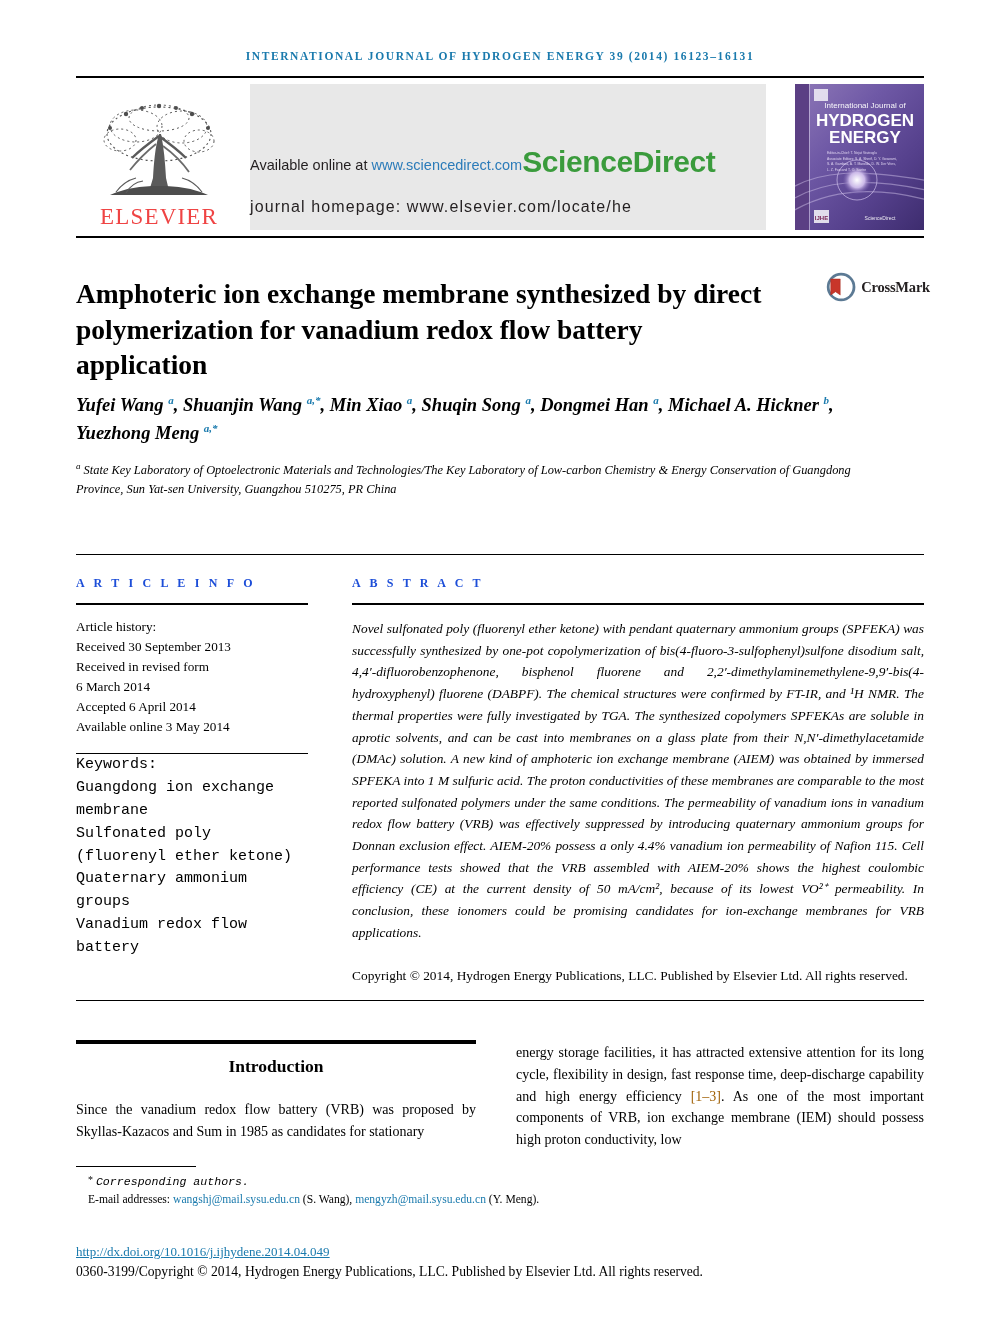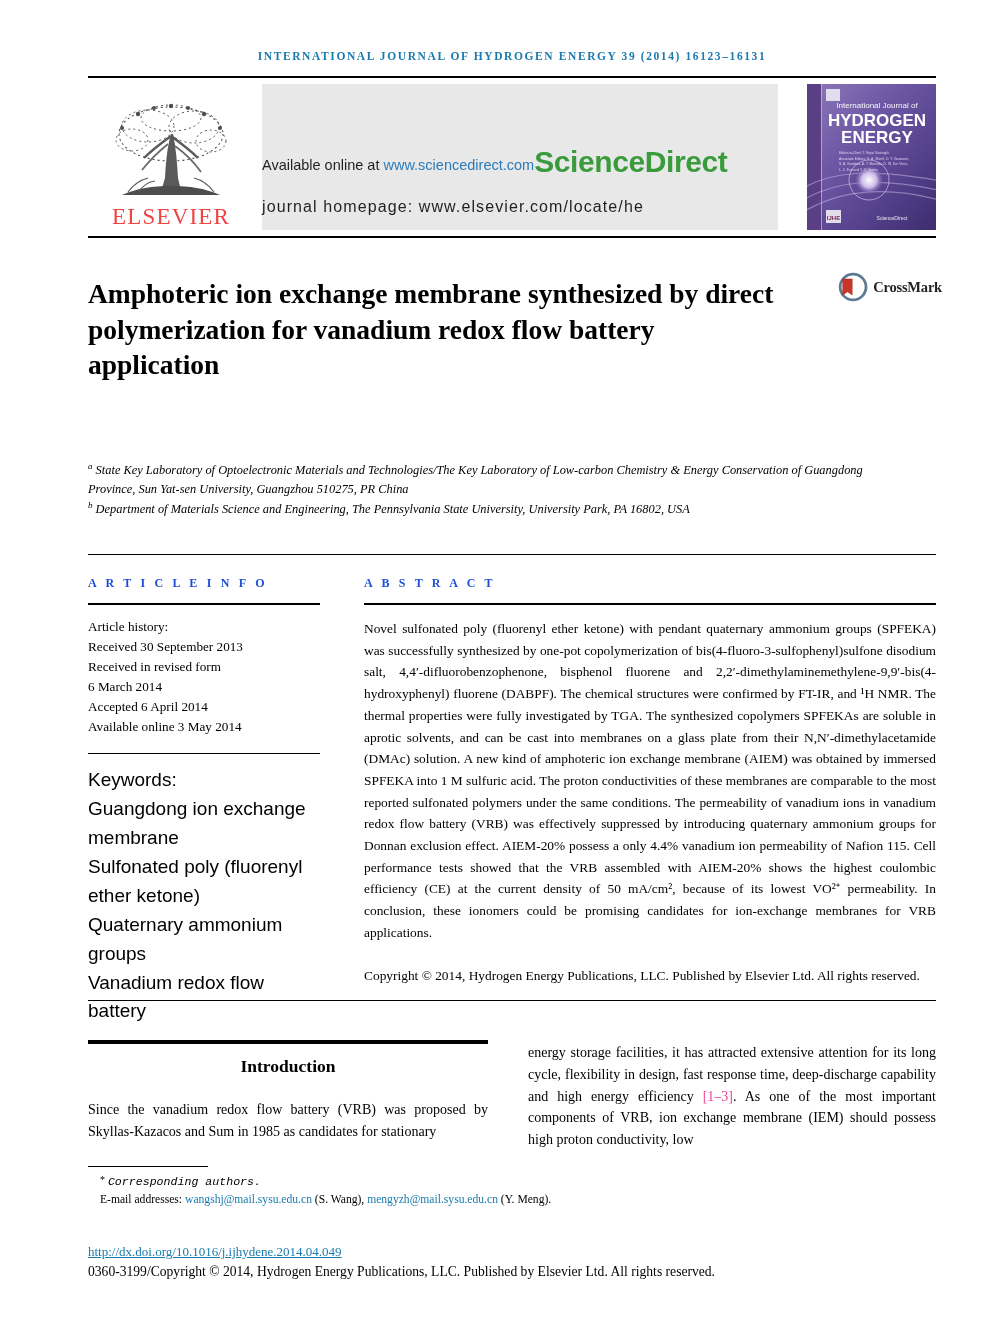--- a/index.html
+++ b/index.html
@@ -10,21 +10,21 @@
   body {
     width: 992px;
     height: 1323px;
     font-family: "Liberation Serif", "DejaVu Serif", serif;
     color: #000;
     position: relative;
     overflow: hidden;
   }
   .page {
     position: absolute;
-    left: 16px; top: 0;
+    left: 4px; top: 0;
     width: 860px;
     height: 1323px;
   }
 
   
   .runhead {
     position: absolute;
     left: 72px; top: 50px; width: 848px;
     text-align: center;
     color: #1a7aad;
@@ -188,36 +188,35 @@
   .hr-thick { height: 2px; background: #000; }
 
   .history {
     margin-top: 12px;
     font-family: "Liberation Serif", serif;
     font-size: 13.2px;
     line-height: 1.52;
   }
   .hr-kw { height:1px; background:#000; margin-top: 16px; width: 232px;}
   .keywords {
-    margin-top: 12px;
-    font-family: Liberation Sans, sans-serif;
-    font-size: 19px;
+    font-family: Liberation Mono, monospace;
+    font-size: 15px;
     line-height: 1.52;
   }
 
   .abstract {
     margin-top: 13px;
     font-family: "Liberation Serif", serif;
     font-size: 13.4px;
     line-height: 1.62;
     text-align: justify;
     text-justify: inter-word;
   }
   .abstract p { margin: 0; }
-  .abstract .copy { text-align: justify; }
+  .abstract .copy { text-align: justify; font-style: italic; }
   .abstract .copy::after { content: ""; display: inline-block; width: 100%; }
 
   .rule-abs-end {
     position: absolute;
     left: 72px; top: 1000px; width: 848px;
     height: 1px; background: #000;
   }
 
   
   .bodyL {
@@ -236,21 +235,21 @@
     font-weight: bold;
     text-align: center;
   }
   .body-text {
     font-family: "Liberation Serif", serif;
     font-size: 14px;
     line-height: 1.56;
     text-align: justify;
   }
   .bodyL .body-text { margin-top: 22px; }
-  .cite { color: #ec4899; margin-top: 13px; }
+  .cite { color: #a16207; margin-top: 13px; }
 
   
   .fn-rule {
     position: absolute;
     left: 72px; top: 1166px; width: 120px;
     height: 1px; background: #000;
   }
   .footnote {
     position: absolute;
     left: 72px; top: 1172px; width: 700px;
@@ -380,24 +379,24 @@
     <svg width="38" height="38" viewBox="0 0 38 38">
       <circle cx="19" cy="19" r="18" fill="#5c7a94"></circle>
       <circle cx="19" cy="19" r="14.5" fill="#ffffff"></circle>
       <path d="M6 9 h12 v20 l-6 -4 l-6 4 Z" fill="#c8362a"></path>
       <path d="M18 9 c7 0 12 4.5 12 10 s-5 10 -12 10 Z" fill="#ffffff"></path>
       <path d="M6 9 h12 v20 l-6 -4 l-6 4 Z" fill="none" stroke="#a82a1f" stroke-width="0.7"></path>
     </svg>
     <span class="cm-label">CrossMark</span>
   </div>
 
+  <div class="authors">Yufei Wang <sup>a</sup>, Shuanjin Wang <sup>a,*</sup>, Min Xiao <sup>a</sup>, Shuqin Song <sup>a</sup>, Dongmei Han <sup>a</sup>, Michael A. Hickner <sup>b</sup>, Yuezhong Meng <sup>a,*</sup></div>
 
   <div class="affils">
     <div><sup>a</sup> <span>State Key Laboratory of Optoelectronic Materials and Technologies/The Key Laboratory of Low-carbon Chemistry &amp; Energy Conservation of Guangdong Province, Sun Yat-sen University, Guangzhou 510275, PR China</span></div>
-    <div><sup>b</sup> <span>Department of Materials Science and Engineering, The Pennsylvania State University, University Park, PA 16802, USA</span></div>
   </div>
 
   <div class="rule-authors"></div>
 
   <div class="colL">
     <div class="sec-head">A R T I C L E   I N F O</div>
     <div class="hr-thick" style="margin-top:12px"></div>
     <div class="history">
       <div>Article history:</div>
       <div>Received 30 September 2013</div>

